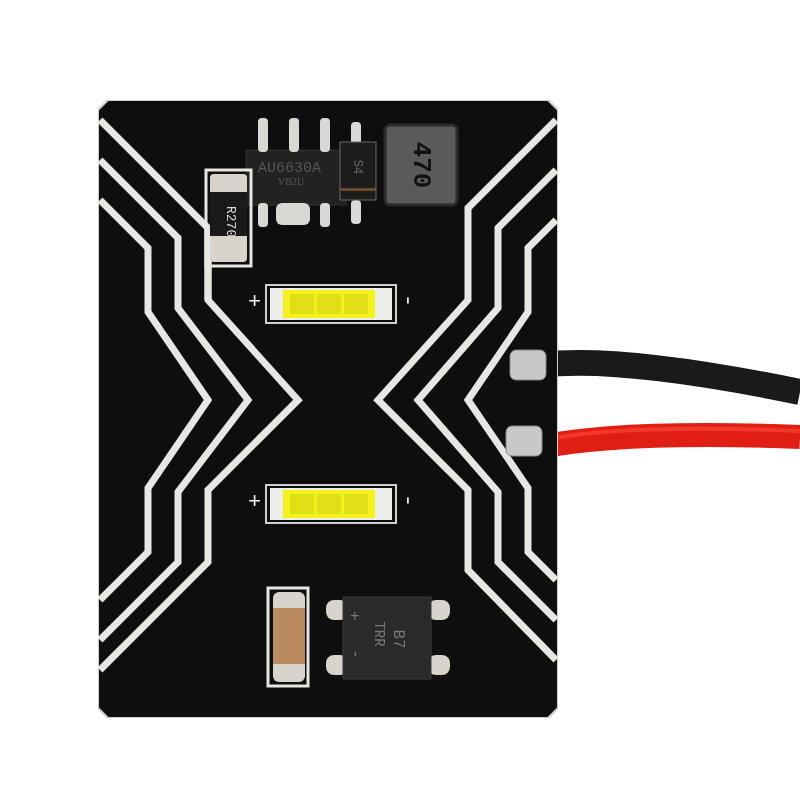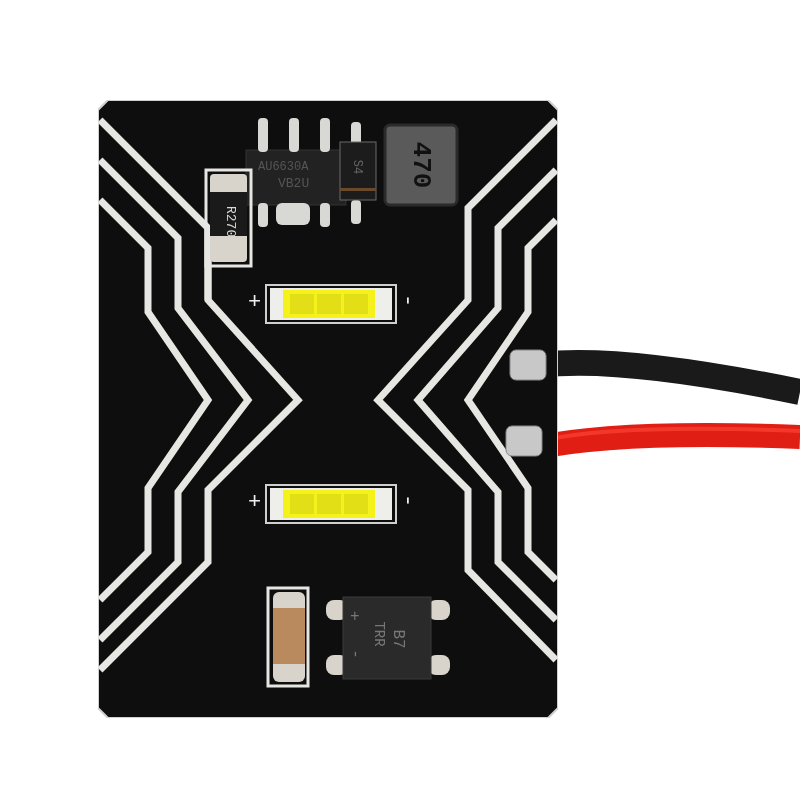--- a/index.html
+++ b/index.html
@@ -94,22 +94,22 @@
         <rect x="330" y="500" width="22" height="20" rx="8" fill="#d8d4cc"></rect>
         <rect x="330" y="555" width="22" height="20" rx="8" fill="#d8d4cc"></rect>
         <rect x="245" y="497" width="88" height="82" fill="#2a2a2a" stroke="#3a3a3a"></rect>
       </g>
 
       <rect x="412" y="250" width="36" height="30" rx="6" fill="#c8c8c8" stroke="#888"></rect>
       <rect x="408" y="326" width="36" height="30" rx="6" fill="#c8c8c8" stroke="#888"></rect>
     </svg>
 
     <span class="label" style="left:116px;top:106px;font-size:13px;transform:rotate(90deg);transform-origin:left top;left:140px;">R270</span>
-    <span class="label" style="left:160px;top:60px;font-size:12px;color:#555;">AU6630A</span>
-    <span class="label" style="left:180px;top:76px;font-size:13px;color:#555;">VB2U</span>
+    <span class="label" style="left:160px;top:60px;font-size:15px;color:#555;">AU6630A</span>
+    <span class="label" style="left:180px;top:76px;font-size:10px;color:#555;font-family:Liberation Serif, serif;">VB2U</span>
     <span class="label" style="left:252px;top:60px;font-size:12px;color:#666;transform:rotate(90deg);">S4</span>
     <span class="label" style="left:300px;top:50px;font-size:26px;font-weight:bold;color:#111;transform:rotate(90deg);">470</span>
     <span class="label" style="left:150px;top:190px;font-size:22px;color:#eee;">+</span>
     <span class="label" style="left:303px;top:188px;font-size:22px;color:#eee;transform:rotate(90deg);">-</span>
     <span class="label" style="left:150px;top:390px;font-size:22px;color:#eee;">+</span>
     <span class="label" style="left:303px;top:388px;font-size:22px;color:#eee;transform:rotate(90deg);">-</span>
     <span class="label" style="left:268px;top:526px;font-size:14px;color:#777;transform:rotate(90deg);">TRR</span>
     <span class="label" style="left:290px;top:530px;font-size:16px;color:#777;transform:rotate(90deg);">B7</span>
     <span class="label" style="left:252px;top:508px;font-size:16px;color:#777;">+</span>
     <span class="label" style="left:252px;top:545px;font-size:16px;color:#777;transform:rotate(90deg);">-</span>

